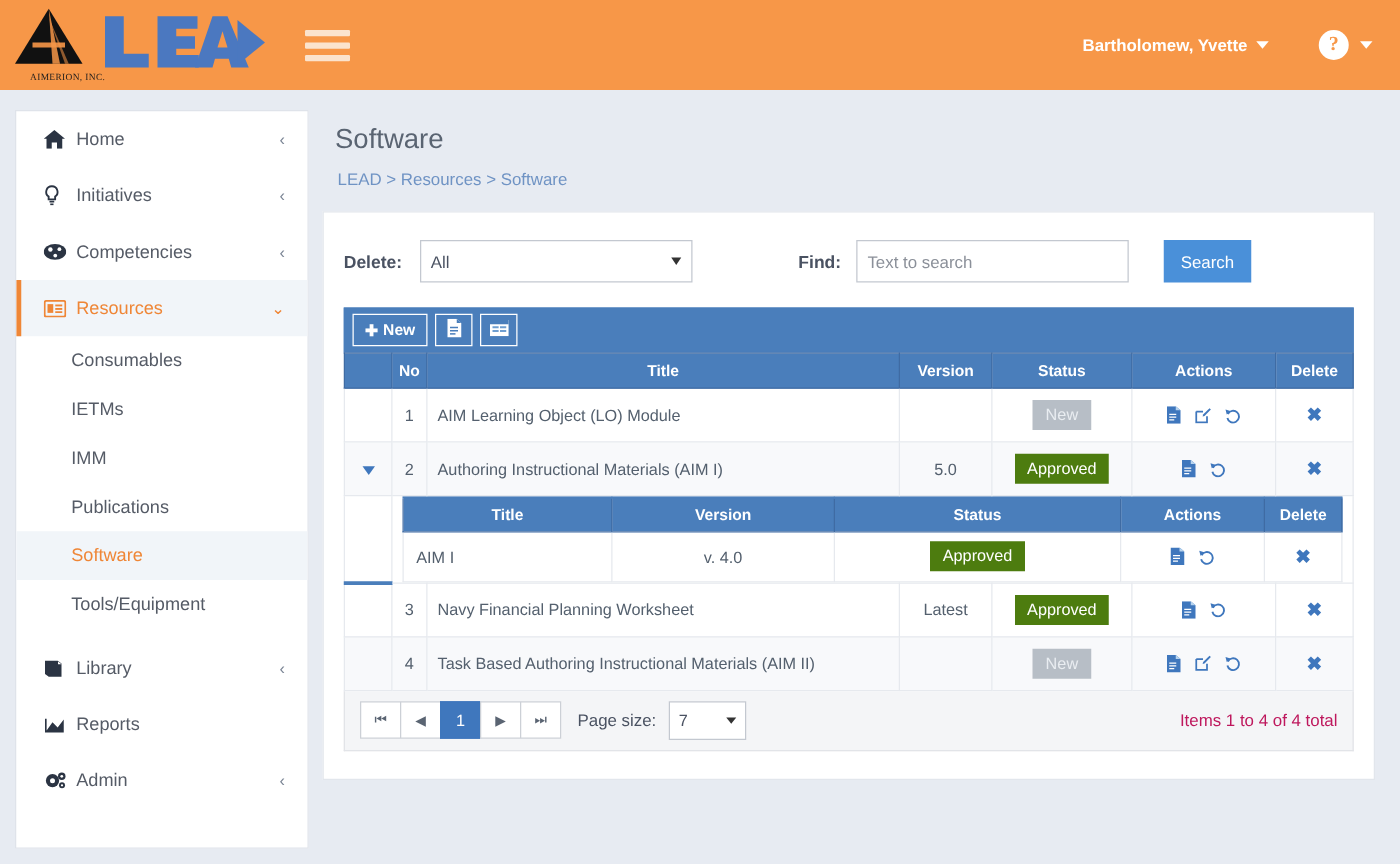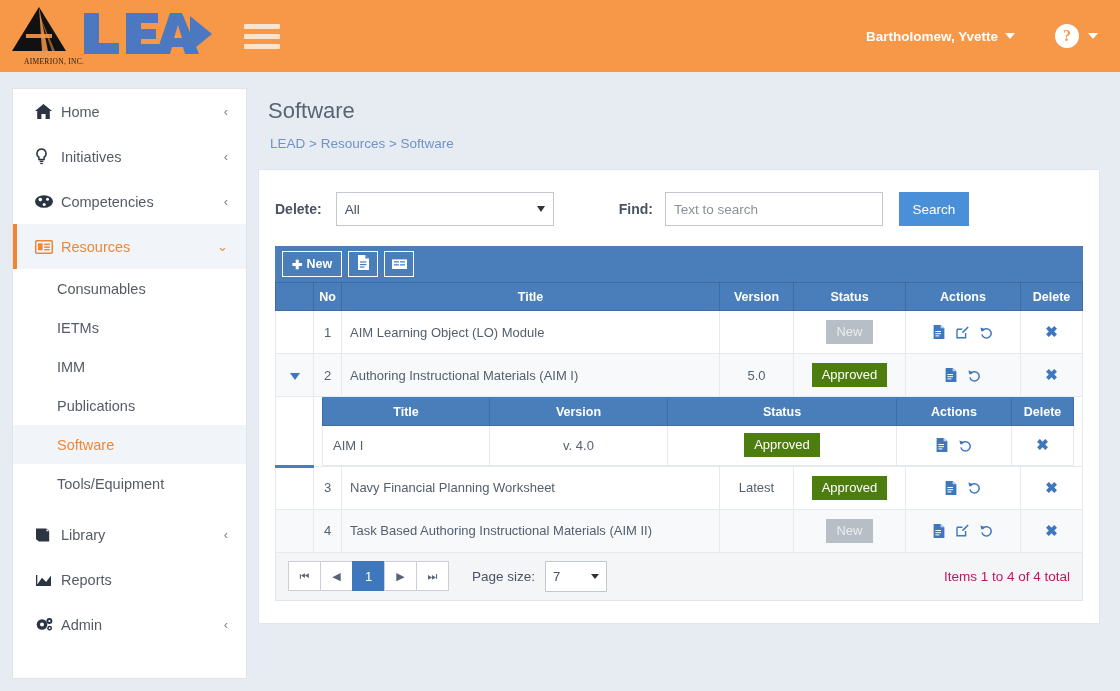--- a/index.html
+++ b/index.html
@@ -99,29 +99,29 @@
   .select-box {
     width: 218px; height: 34px; border: 1px solid #c3c8d0; background: #fff;
     margin-left: 14px; display: flex; align-items: center; padding: 0 8px;
     font-size: 13.5px; color: #4a5262; position: relative; cursor: pointer;
   }
   .select-box .sel-caret {
     position: absolute; right: 8px; width: 0; height: 0;
     border-left: 4.5px solid transparent; border-right: 4.5px solid transparent;
     border-top: 6px solid #333;
   }
-  .find-lbl { margin-left: 65px; text-align: center; }
+  .find-lbl { margin-left: 85px; text-align: center; }
   .find-input {
     width: 218px; height: 34px; border: 1px solid #c3c8d0; background: #fff;
     margin-left: 12px; padding: 0 8px; font-size: 13.5px; color: #7f1d1d;
     font-family: "Liberation Sans", sans-serif; outline: none;
   }
   .find-input::placeholder { color: #8b9099; }
   .search-btn {
-    margin-left: 16px; width: 70px; height: 34px;
+    margin-left: 28px; width: 70px; height: 34px;
     background: #4a90d9; color: #fff; border: none; font-size: 13.5px;
     cursor: pointer; font-family: "Liberation Sans", sans-serif;
   }
 
   
   .grid-toolbar {
     background: #4a7ebb; height: 36px; display: flex; align-items: center;
     padding: 0 6px; gap: 6px; border: 1px solid #4a7ebb;
   }
   .tb-btn {
@@ -176,21 +176,21 @@
     display: flex; align-items: center; height: 48px;
     background: #f4f5f7; border: 1px solid #e2e4e8; border-top: none; padding: 0 12px;
   }
   .pg-group { display: flex; }
   .pg-btn {
     width: 33px; height: 30px; border: 1px solid #ccd0d6; background: #fff;
     margin-right: -1px; display: flex; align-items: center; justify-content: center;
     font-size: 11px; color: #5a6472; cursor: pointer;
   }
   .pg-btn.current { background: #3f77bd; color: #fff; border-color: #3f77bd; font-size: 13px; }
-  .pg-lbl { margin-left: 24px; font-size: 13.5px; color: #4a5262; }
+  .pg-lbl { margin-left: 14px; font-size: 13.5px; color: #4a5262; }
   .pg-select {
     margin-left: 10px; width: 62px; height: 31px; border: 1px solid #c3c8d0;
     background: #fff; display: flex; align-items: center; padding: 0 7px;
     font-size: 13px; color: #4a5262; position: relative; cursor: pointer;
   }
   .pg-select .sel-caret {
     position: absolute; right: 7px; width: 0; height: 0;
     border-left: 4px solid transparent; border-right: 4px solid transparent;
     border-top: 5px solid #333;
   }

